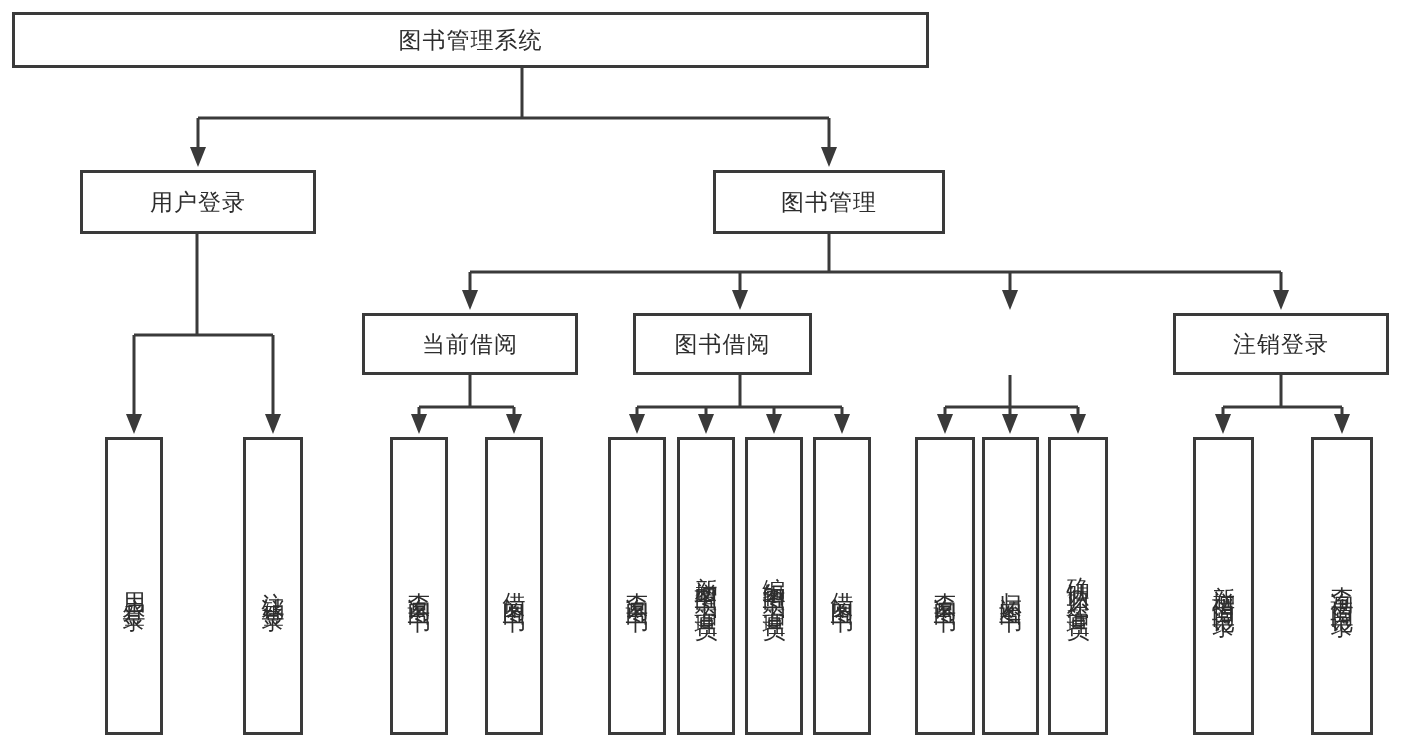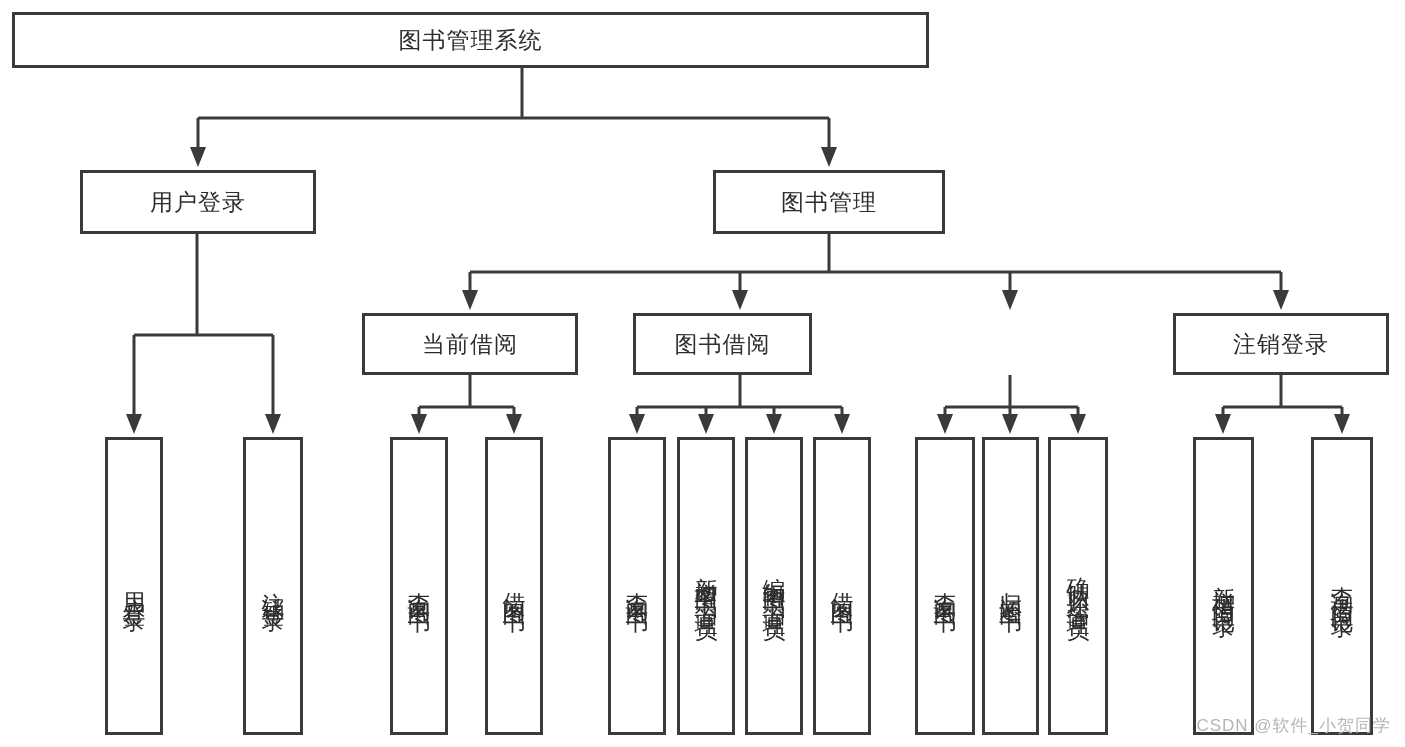--- a/index.html
+++ b/index.html
@@ -126,14 +126,13 @@
     <span>确认归还（管理员）</span>
   </div>
 
   <div class="node v" style="left:1193px;top:437px;width:61px;height:298px">
     <span>新增借阅记录</span>
   </div>
   <div class="node v" style="left:1311px;top:437px;width:62px;height:298px">
     <span>查询借阅记录</span>
   </div>
 
-  <div class="watermark">CSDN @软件_小贺同学</div>
 </div>
 
 </body></html>

